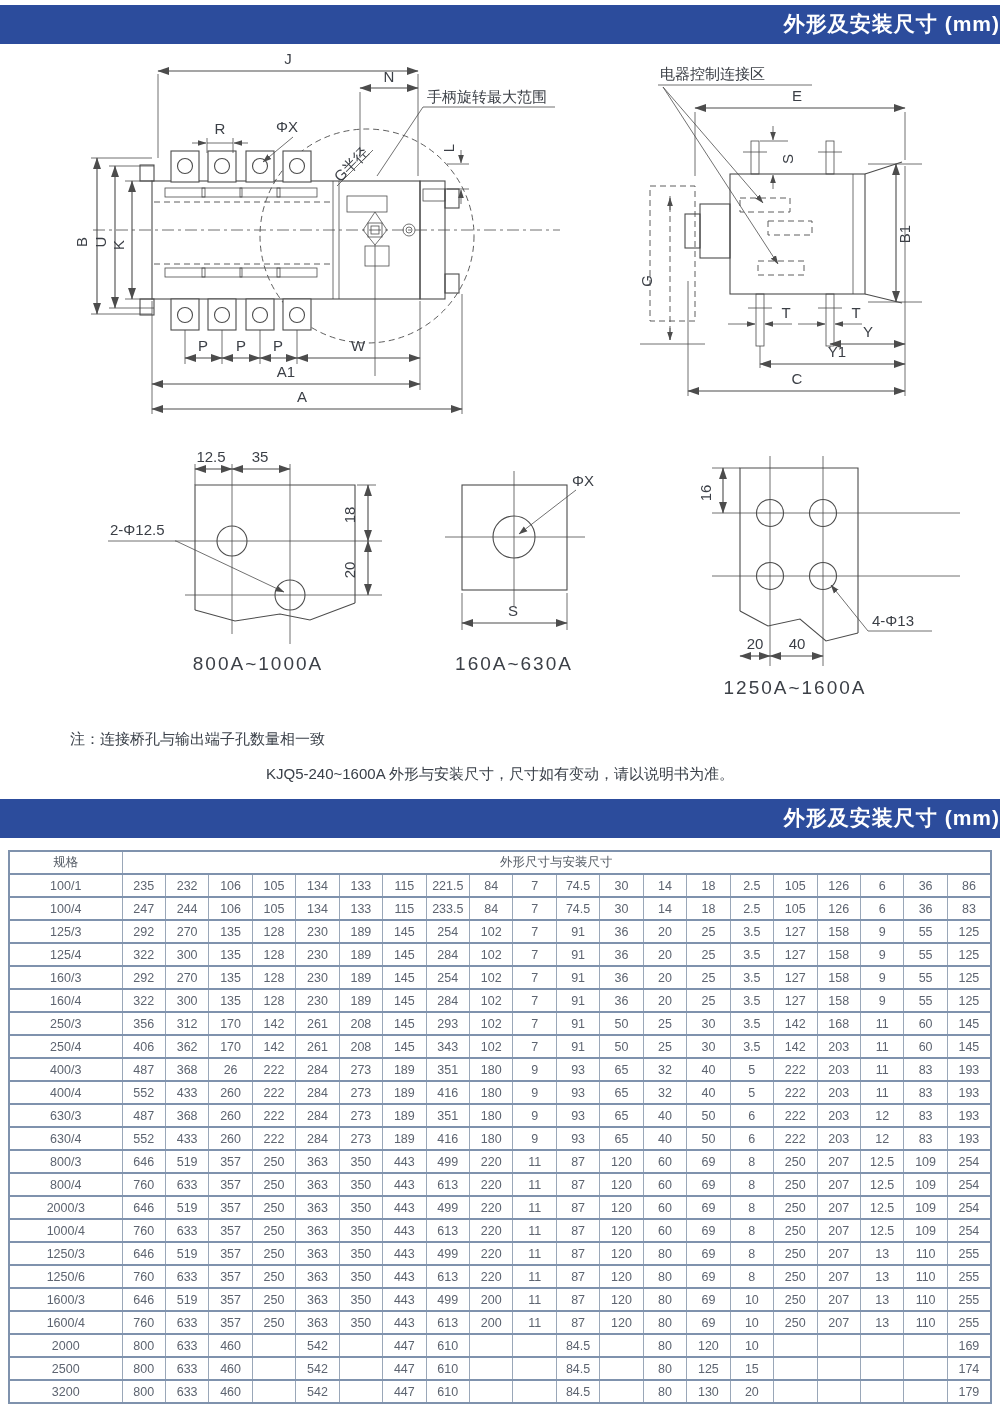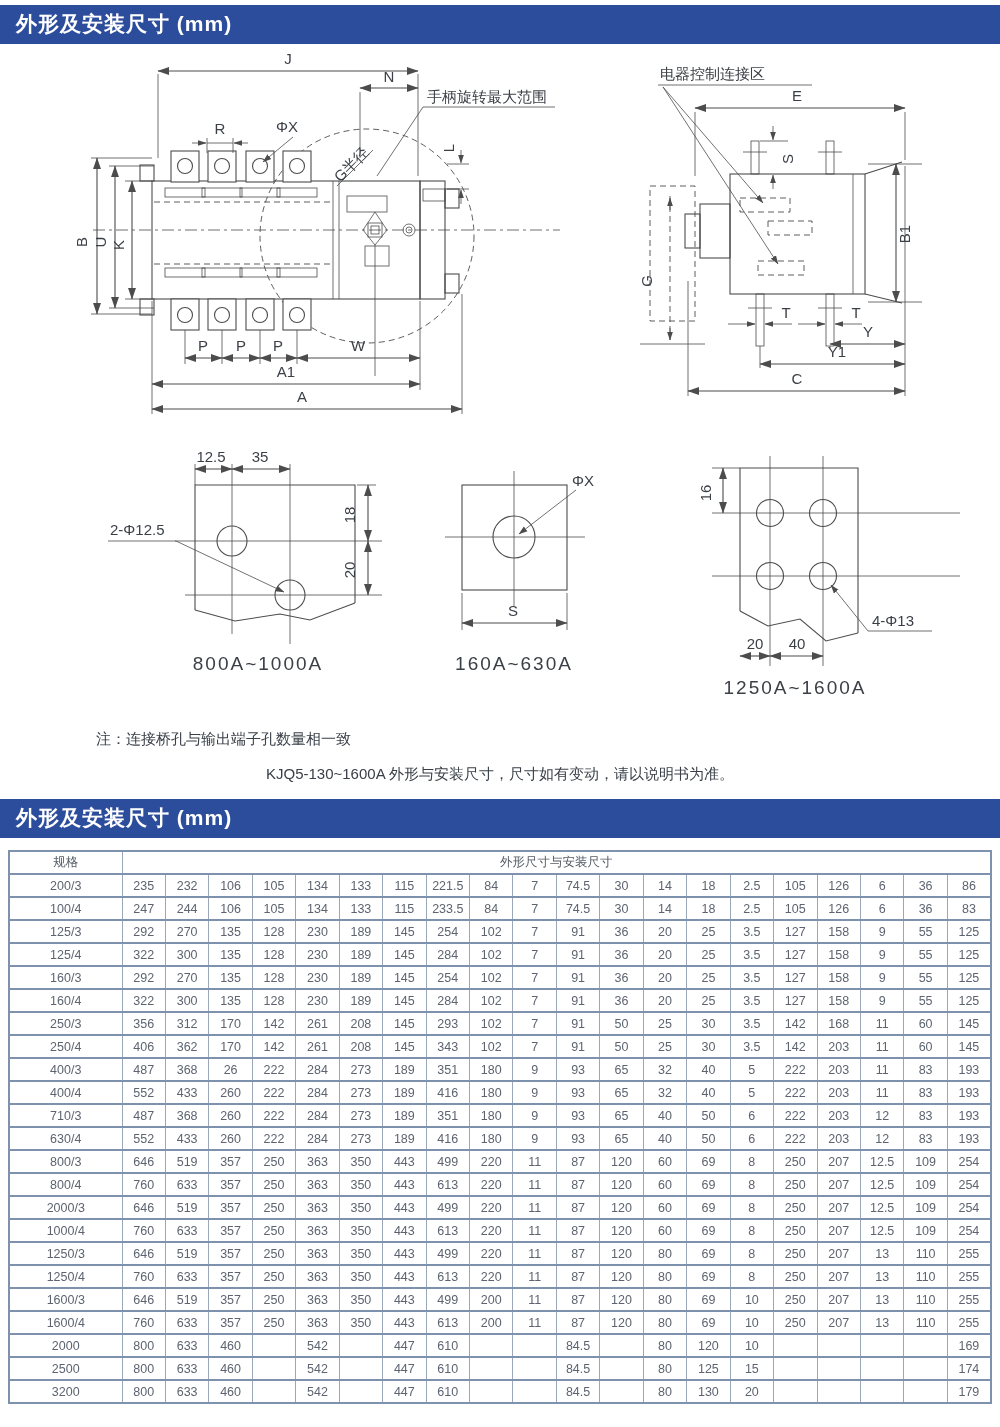--- a/index.html
+++ b/index.html
@@ -4,33 +4,34 @@
 <style>
   * { box-sizing: border-box; }
   html,body { margin:0; padding:0; background:#ffffff; }
   body { width:1000px; font-family:"Liberation Sans", sans-serif; color:#3e444e; }
 
   .section-bar {
     background:#2c4c9c; color:#ffffff;
     font-size:21px; font-weight:bold;
     padding:5px 0 6px 16px; margin-top:5px;
     letter-spacing:1px;
+    text-align:right;
   }
 
   .drawings { display:flex; padding-left:55px; margin-top:2px; }
   svg { display:block; }
   svg text { font-family:"Liberation Sans", sans-serif; fill:#3b3f46; }
   .dt { font-size:15px; }
   .cap { font-size:19px; letter-spacing:2px; }
   .ln  { stroke:#4c4c4c; stroke-width:1.1; fill:none; }
   .thin{ stroke:#4c4c4c; stroke-width:0.8; fill:none; }
   .dsh { stroke:#4c4c4c; stroke-width:0.9; fill:none; stroke-dasharray:6 4; }
   .cl  { stroke:#4c4c4c; stroke-width:0.8; fill:none; stroke-dasharray:12 4 3 4; }
 
-  .note-line { font-size:15px; padding:14px 0 0 96px; color:#3a4049; }
+  .note-line { font-size:15px; padding:14px 0 0 70px; color:#3a4049; }
   .caption-line { font-size:15px; text-align:center; padding:16px 0 10px 0; color:#3a4049; }
 
   table.dims {
     border-collapse:collapse; table-layout:fixed;
     width:984px; margin:12px 8px 0 8px;
     font-size:12.5px; color:#5d6470; text-align:center;
     border:2px solid #7f92ad;
   }
   table.dims th, table.dims td {
     border-left:1px solid #9aa7b8; border-right:1px solid #9aa7b8;
@@ -332,38 +333,38 @@
     <line class="thin" x1="868" y1="193" x2="831" y2="147" marker-end="url(#a3)"></line>
     <line class="ln" x1="740" y1="218" x2="770" y2="218" marker-start="url(#a3)" marker-end="url(#a3)"></line>
     <text class="dt" x="755" y="211" text-anchor="middle">20</text>
     <line class="ln" x1="770" y1="218" x2="823" y2="218" marker-start="url(#a3)" marker-end="url(#a3)"></line>
     <text class="dt" x="797" y="211" text-anchor="middle">40</text>
     <text class="cap" x="795" y="256" text-anchor="middle">1250A~1600A</text>
   </g>
 </svg>
 
 <div class="note-line">注：连接桥孔与输出端子孔数量相一致</div>
-<div class="caption-line">KJQ5-130~1600A 外形与安装尺寸，尺寸如有变动，请以说明书为准。</div>
+<div class="caption-line">KJQ5-240~1600A 外形与安装尺寸，尺寸如有变动，请以说明书为准。</div>
 
 <div class="section-bar">外形及安装尺寸 (mm)</div>
 
 <table class="dims">
   <colgroup>
     <col class="spec-col">
       <col span="20">
   </colgroup>
   <thead>
     <tr>
       <th>规格</th>
       <th colspan="20">外形尺寸与安装尺寸</th>
     </tr>
   </thead>
   <tbody>
       <tr>
-        <td>200/3</td>
+        <td>100/1</td>
         <td>235</td>
         <td>232</td>
         <td>106</td>
         <td>105</td>
         <td>134</td>
         <td>133</td>
         <td>115</td>
         <td>221.5</td>
         <td>84</td>
         <td>7</td>
@@ -579,21 +580,21 @@
         <td>32</td>
         <td>40</td>
         <td>5</td>
         <td>222</td>
         <td>203</td>
         <td>11</td>
         <td>83</td>
         <td>193</td>
       </tr>
       <tr>
-        <td>710/3</td>
+        <td>630/3</td>
         <td>487</td>
         <td>368</td>
         <td>260</td>
         <td>222</td>
         <td>284</td>
         <td>273</td>
         <td>189</td>
         <td>351</td>
         <td>180</td>
         <td>9</td>
@@ -740,21 +741,21 @@
         <td>80</td>
         <td>69</td>
         <td>8</td>
         <td>250</td>
         <td>207</td>
         <td>13</td>
         <td>110</td>
         <td>255</td>
       </tr>
       <tr>
-        <td>1250/4</td>
+        <td>1250/6</td>
         <td>760</td>
         <td>633</td>
         <td>357</td>
         <td>250</td>
         <td>363</td>
         <td>350</td>
         <td>443</td>
         <td>613</td>
         <td>220</td>
         <td>11</td>

